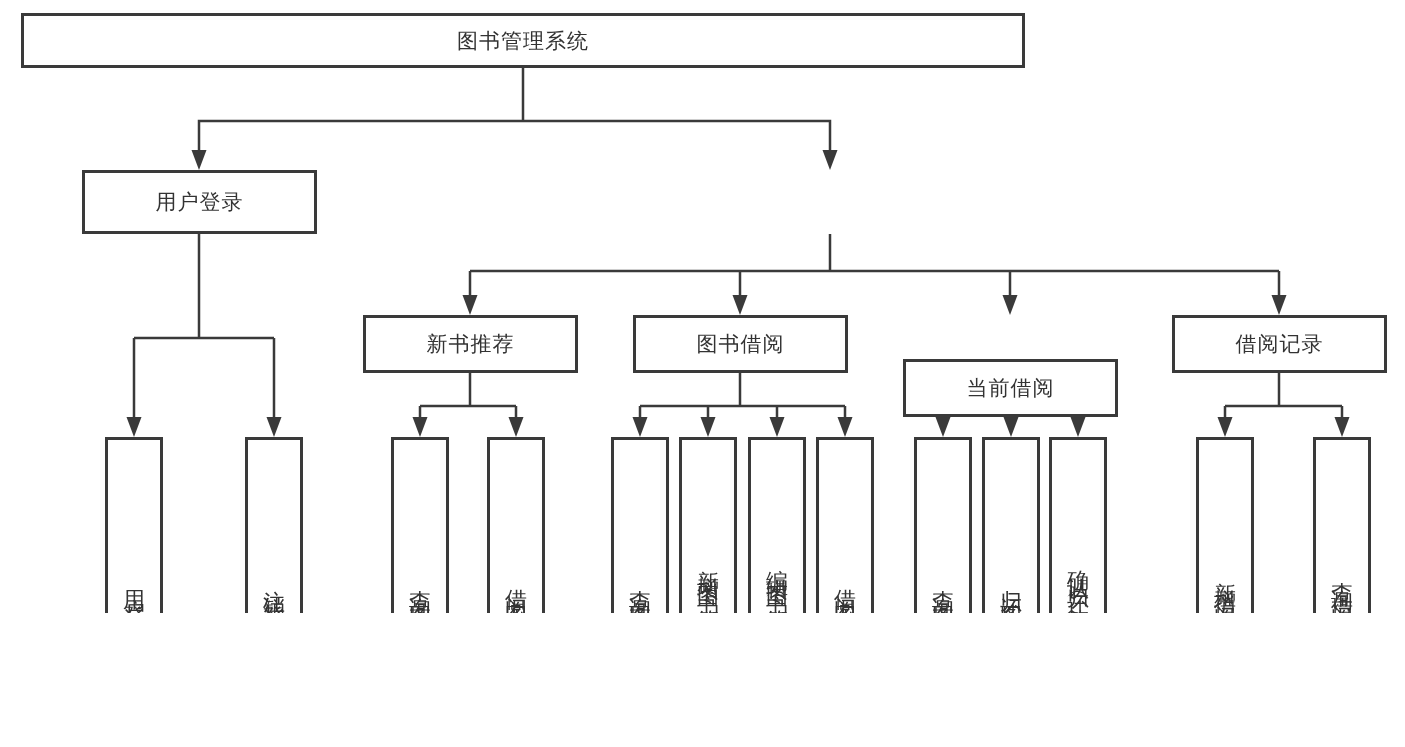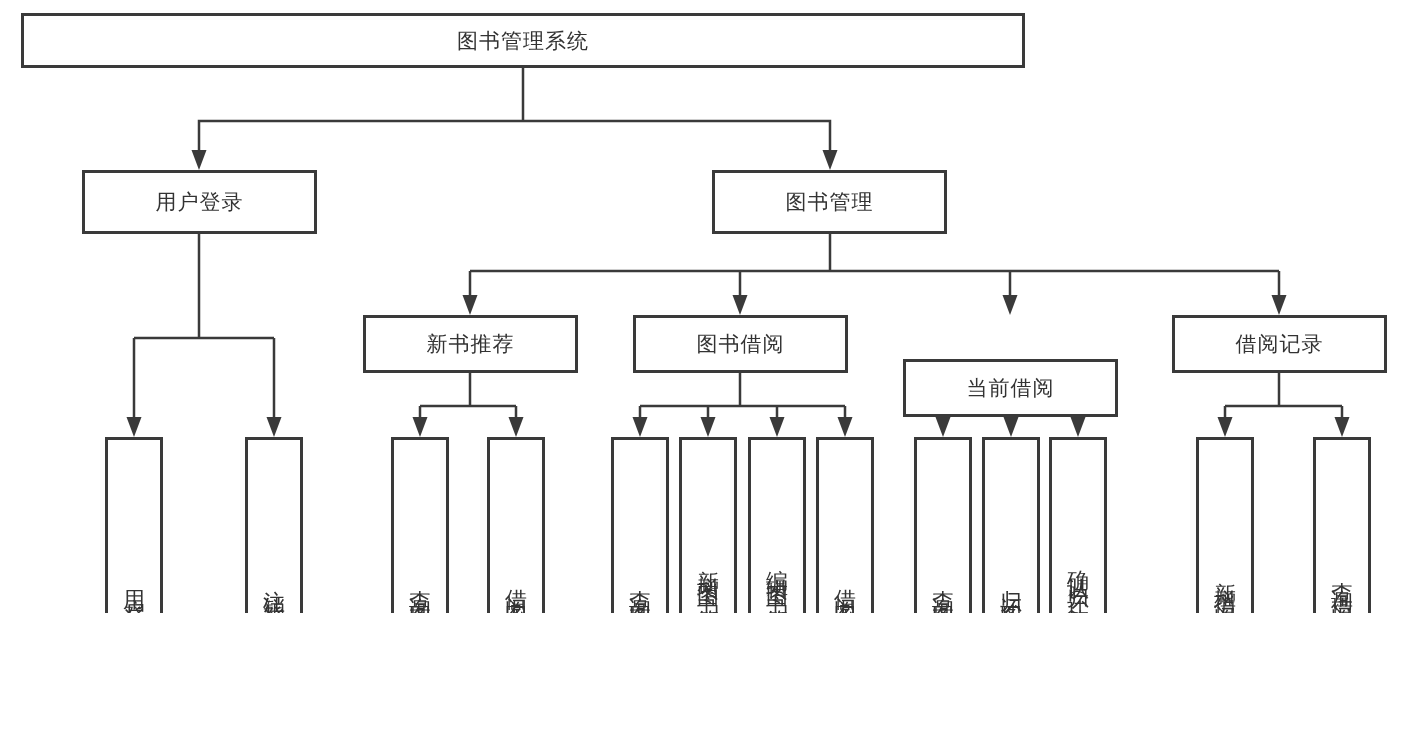--- a/index.html
+++ b/index.html
@@ -106,23 +106,20 @@
     </g>
   </svg>
 
   <div class="node root" style="left:21px; top:13px; width:1004px; height:55px;">
     <span>图书管理系统</span>
   </div>
 
   <div class="node" style="left:82px; top:170px; width:235px; height:64px;">
     <span>用户登录</span>
   </div>
-  <div class="node" style="left:712px; top:170px; width:235px; height:64px;">
-    <span>图书管理</span>
-  </div>
 
   <div class="node" style="left:363px; top:315px; width:215px; height:58px;">
     <span>新书推荐</span>
   </div>
   <div class="node" style="left:633px; top:315px; width:215px; height:58px;">
     <span>图书借阅</span>
   </div>
   <div class="node" style="left:903px; top:315px; width:215px; height:58px;margin-top:44px;">
     <span>当前借阅</span>
   </div>

